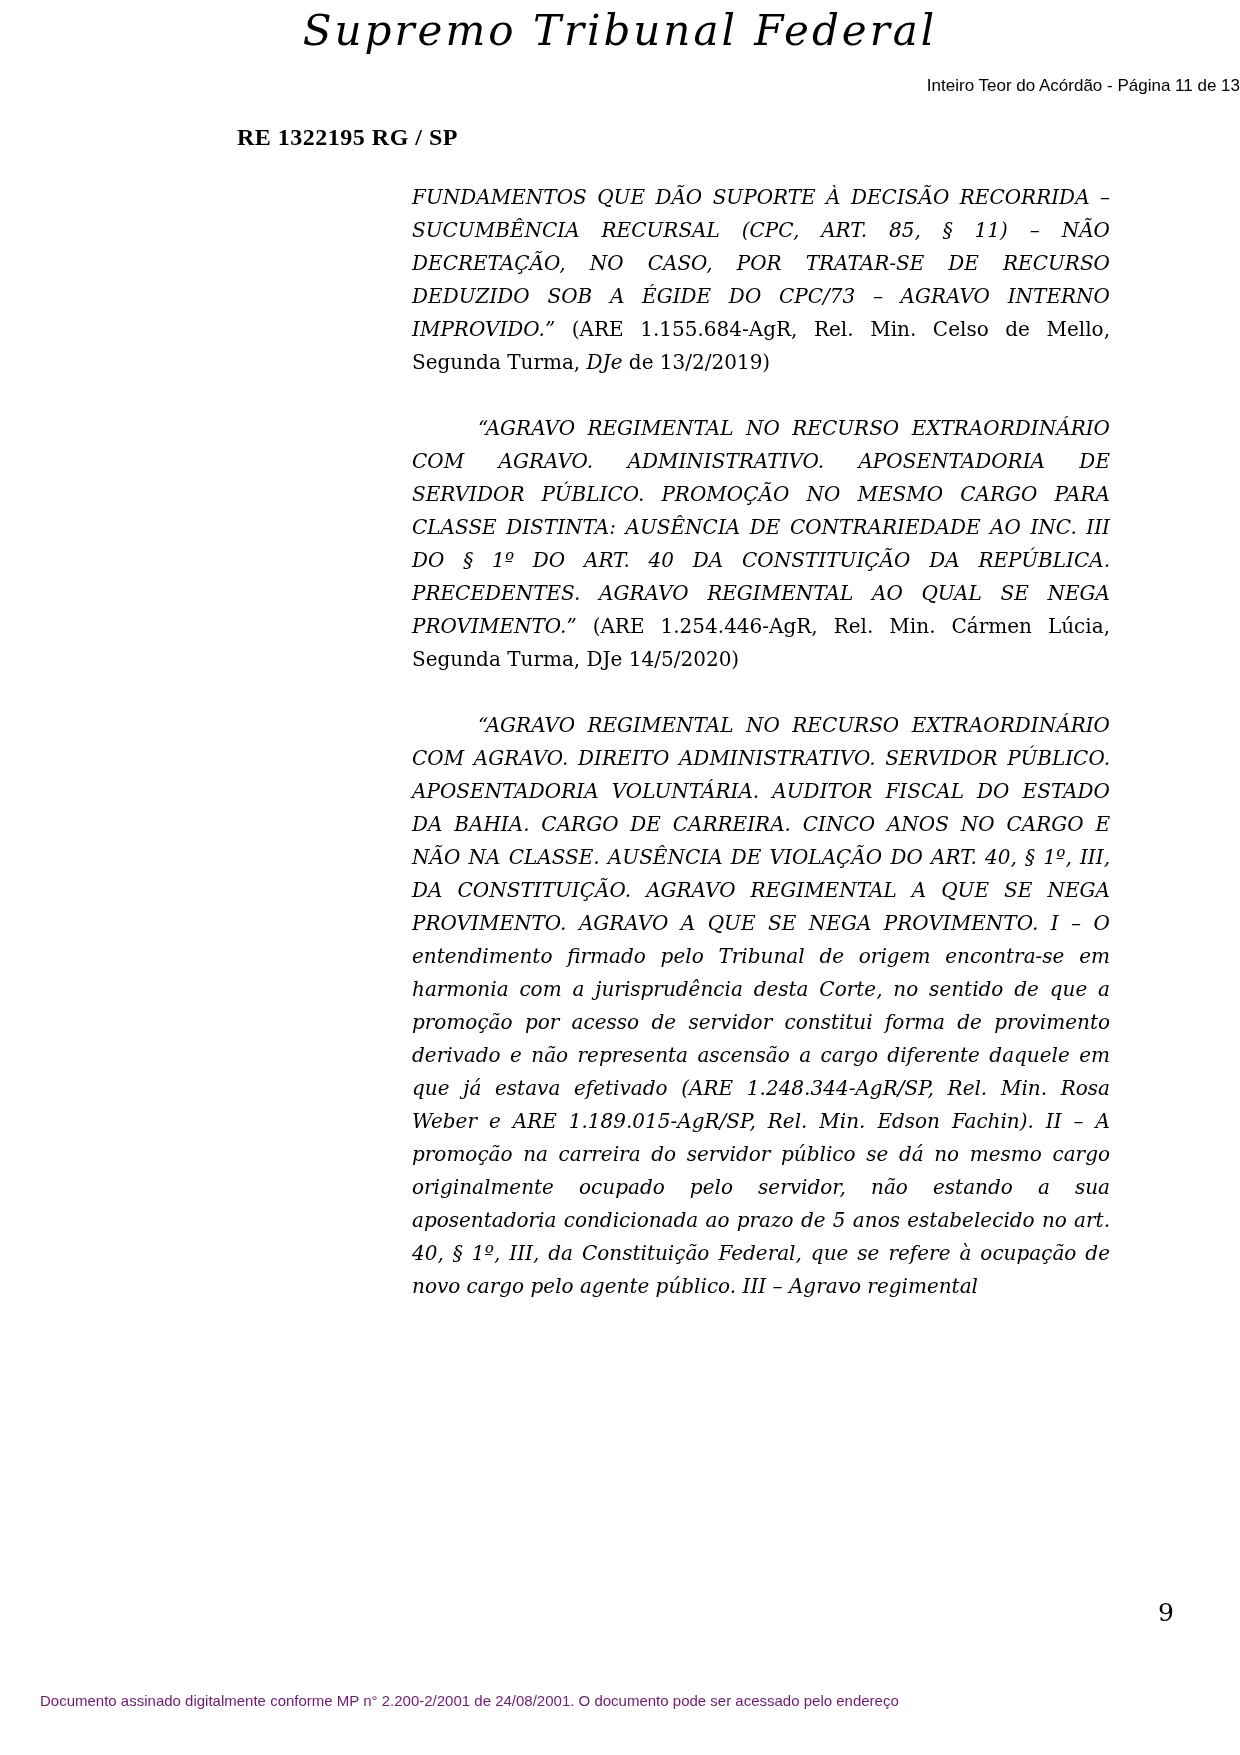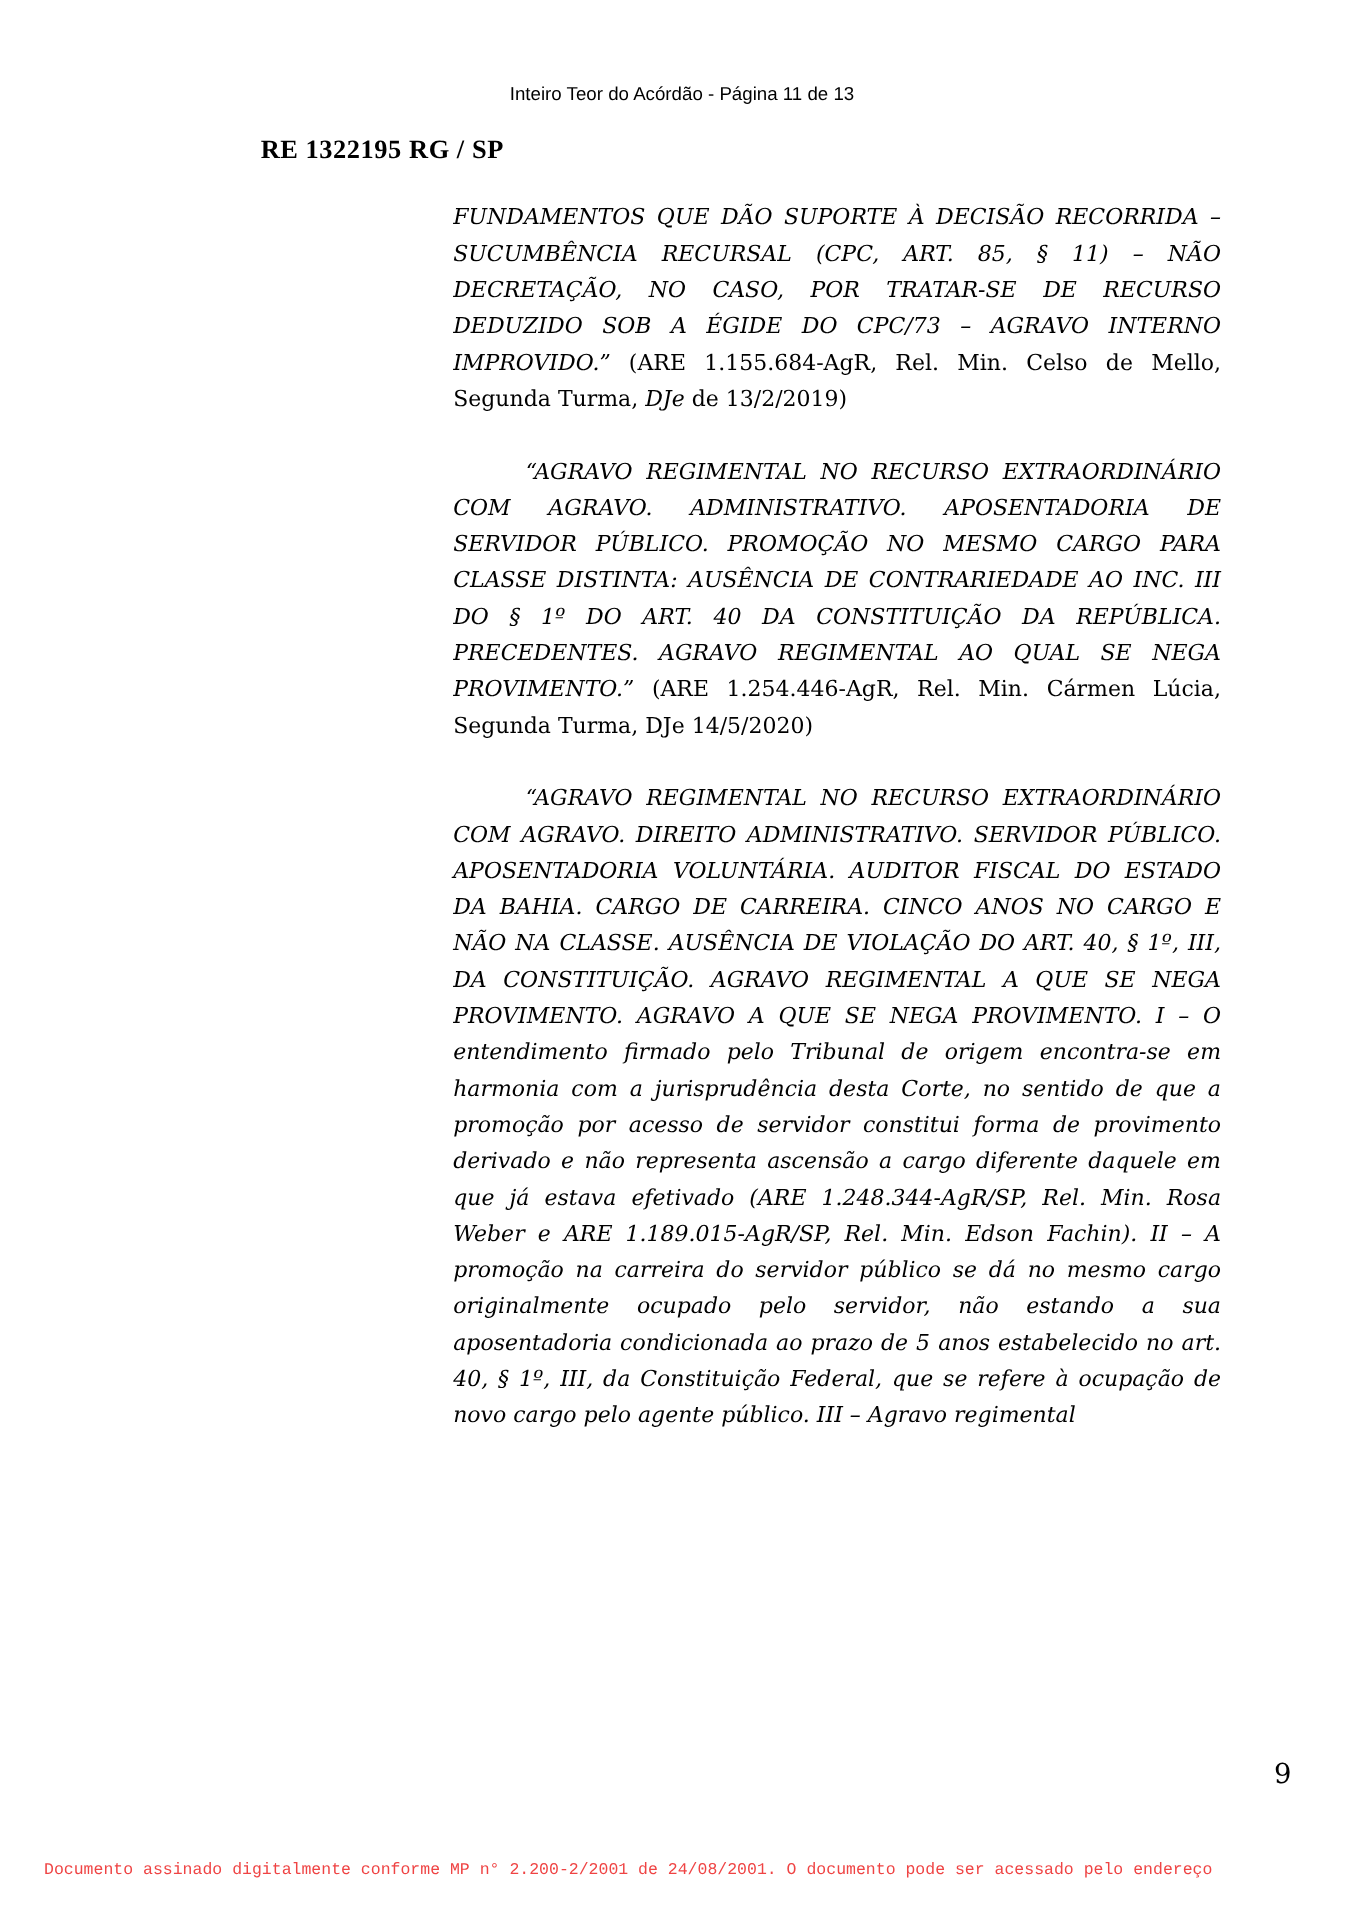--- a/index.html
+++ b/index.html
@@ -18,21 +18,21 @@
     text-align: center;
     font-family: "DejaVu Serif", serif;
     font-style: italic;
     font-size: 42px;
     letter-spacing: 3px;
     white-space: nowrap;
   }
   .page-info {
     position: absolute;
     top: 76px; left: 0; right: 0;
-    text-align: center;
+    text-align: right;
     font-family: "Liberation Sans", sans-serif;
     font-size: 17px;
   }
   .case-number {
     position: absolute;
     top: 124px; left: 237px;
     font-family: "Liberation Serif", serif;
     font-weight: bold;
     font-size: 24px;
     letter-spacing: 0.5px;
@@ -53,31 +53,32 @@
   .seg-roman { font-style: normal; font-weight: normal; }
   .page-number {
     position: absolute;
     top: 1598px; right: 66px;
     font-size: 25px;
     font-family: "DejaVu Serif", serif;
   }
   .footer {
     position: absolute;
     left: 40px; top: 1688px; right: 40px;
-    font-family: Liberation Mono, monospace;
+    font-family: Liberation Sans, sans-serif;
     font-size: 15px;
     line-height: 25px;
-    color: #ef4444;
+    color: #701a75;
   }
 </style>
 </head>
 <body>
 
 <div class="page">
 
+  <div class="court-name">Supremo Tribunal Federal</div>
 
   <div class="page-info">Inteiro Teor do Acórdão - Página 11 de 13</div>
 
   <div class="case-number">RE 1322195 RG / SP</div>
 
   <div class="document-body">
       <p class="para"><span class="seg-italic">FUNDAMENTOS QUE DÃO SUPORTE À DECISÃO RECORRIDA – SUCUMBÊNCIA RECURSAL (CPC, ART. 85, § 11) – NÃO DECRETAÇÃO, NO CASO, POR TRATAR-SE DE RECURSO DEDUZIDO SOB A ÉGIDE DO CPC/73 – AGRAVO INTERNO IMPROVIDO.” </span><span class="seg-roman">(ARE 1.155.684-AgR, Rel. Min. Celso de Mello, Segunda Turma, </span><span class="seg-italic">DJe</span><span class="seg-roman"> de 13/2/2019)</span></p>
       <p class="para indented"><span class="seg-italic">“AGRAVO REGIMENTAL NO RECURSO EXTRAORDINÁRIO COM AGRAVO. ADMINISTRATIVO. APOSENTADORIA DE SERVIDOR PÚBLICO. </span><span class="seg-bold-italic">PROMOÇÃO NO MESMO CARGO PARA CLASSE DISTINTA: AUSÊNCIA DE CONTRARIEDADE AO INC. III DO § 1º DO ART. 40 DA CONSTITUIÇÃO DA REPÚBLICA. PRECEDENTES</span><span class="seg-italic">. AGRAVO REGIMENTAL AO QUAL SE NEGA PROVIMENTO.” </span><span class="seg-roman">(ARE 1.254.446-AgR, Rel. Min. Cármen Lúcia, Segunda Turma, DJe 14/5/2020)</span></p>
       <p class="para indented"><span class="seg-italic">“AGRAVO REGIMENTAL NO RECURSO EXTRAORDINÁRIO COM AGRAVO. DIREITO ADMINISTRATIVO. SERVIDOR PÚBLICO. APOSENTADORIA VOLUNTÁRIA. AUDITOR FISCAL DO ESTADO DA BAHIA. </span><span class="seg-bold-italic">CARGO DE CARREIRA. CINCO ANOS NO CARGO E NÃO NA CLASSE. AUSÊNCIA DE VIOLAÇÃO DO ART. 40, § 1º, III, DA CONSTITUIÇÃO</span><span class="seg-italic">. AGRAVO REGIMENTAL A QUE SE NEGA PROVIMENTO. AGRAVO A QUE SE NEGA PROVIMENTO. I – O entendimento firmado pelo Tribunal de origem encontra-se em harmonia com a jurisprudência desta Corte, no sentido de que </span><span class="seg-bold-italic">a promoção por acesso de servidor constitui forma de provimento derivado e não representa ascensão a cargo diferente daquele em que já estava efetivado</span><span class="seg-italic"> (ARE 1.248.344-AgR/SP, Rel. Min. Rosa Weber e ARE 1.189.015-AgR/SP, Rel. Min. Edson Fachin). II – A promoção na carreira do servidor público se dá no mesmo cargo originalmente ocupado pelo servidor, não estando a sua aposentadoria condicionada ao prazo de 5 anos estabelecido no art. 40, § 1º, III, da Constituição Federal, que se refere à ocupação de novo cargo pelo agente público. III – Agravo regimental</span></p>
     </div>

